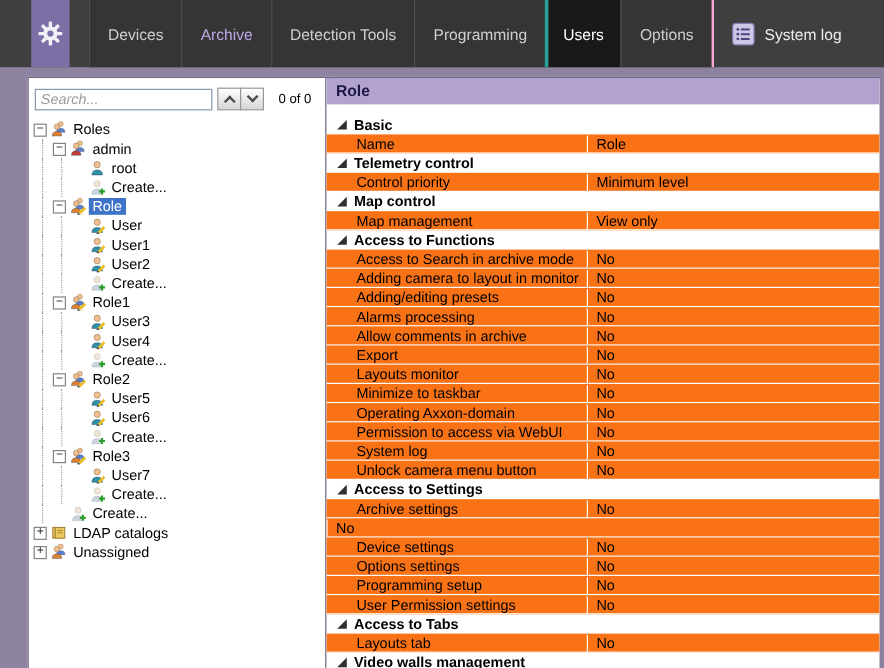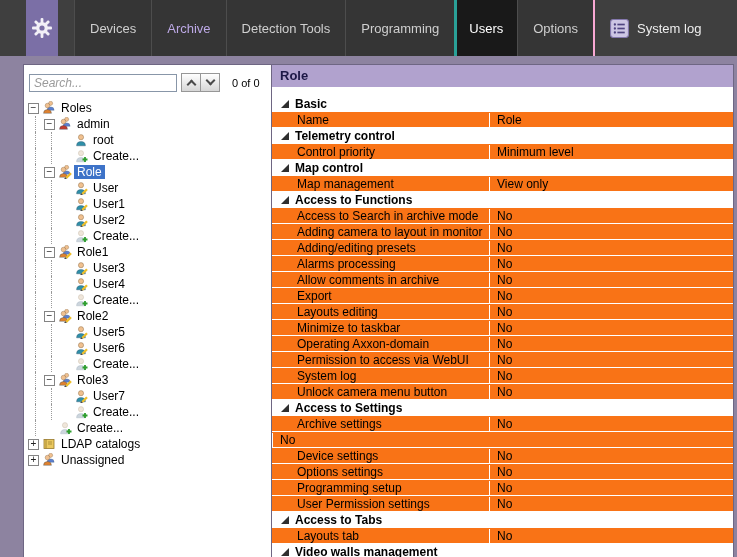--- a/index.html
+++ b/index.html
@@ -512,21 +512,21 @@
           </div>
           <div class="grow prop">
             <span class="pname">Allow comments in archive</span>
             <span class="pval">No</span>
           </div>
           <div class="grow prop">
             <span class="pname">Export</span>
             <span class="pval">No</span>
           </div>
           <div class="grow prop">
-            <span class="pname">Layouts editing</span>
+            <span class="pname">Layouts monitor</span>
             <span class="pval">No</span>
           </div>
           <div class="grow prop">
             <span class="pname">Minimize to taskbar</span>
             <span class="pval">No</span>
           </div>
           <div class="grow prop">
             <span class="pname">Operating Axxon-domain</span>
             <span class="pval">No</span>
           </div>

